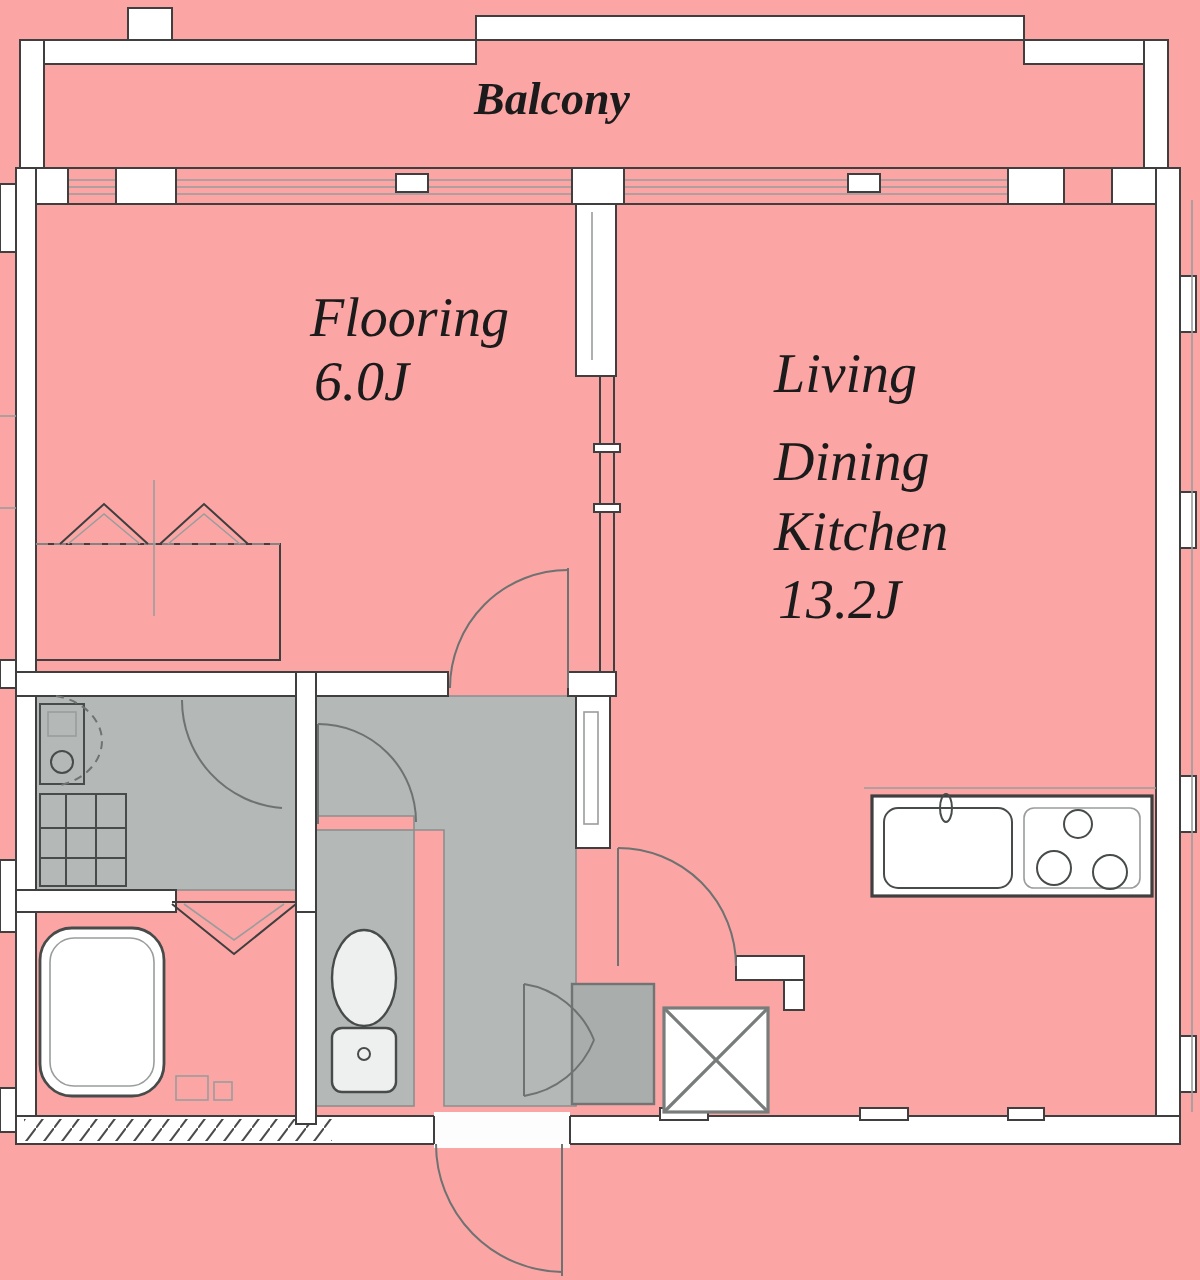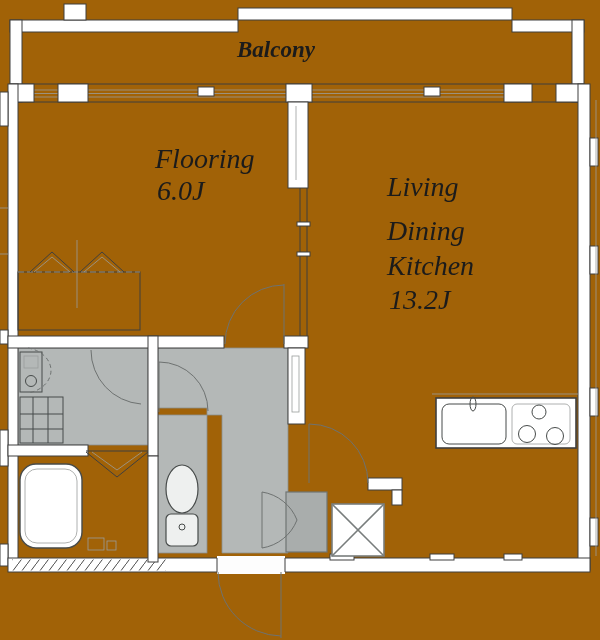--- a/index.html
+++ b/index.html
@@ -1,16 +1,16 @@
 <!DOCTYPE html>
 <html><head>
 <meta charset="utf-8">
 <style>
   html,body{margin:0;padding:0;background:#fdfdfd;}
-  #plan{position:relative;width:600px;height:640px;background:#a16207;overflow:hidden;
+  #plan{position:relative;width:600px;height:640px;background:#fca5a5;overflow:hidden;
         font-family:"Liberation Serif","DejaVu Serif",serif;}
   svg{display:block}
   .w   {stroke:#3f3f3f;stroke-width:1;fill:#ffffff;}
   .ln  {stroke:#3f3f3f;stroke-width:1;fill:none;}
   .thin{stroke:#9a9d9c;stroke-width:0.8;fill:none;}
   .door{stroke:#6e7271;stroke-width:1;fill:none;}
   .fxo {stroke:#474b4a;stroke-width:1;fill:none;}
   .lbl {fill:#1b1b1b;font-style:italic;}
   .lbl-balcony{font-weight:bold;font-size:23px;}
   .lbl-room{font-size:28px;}

